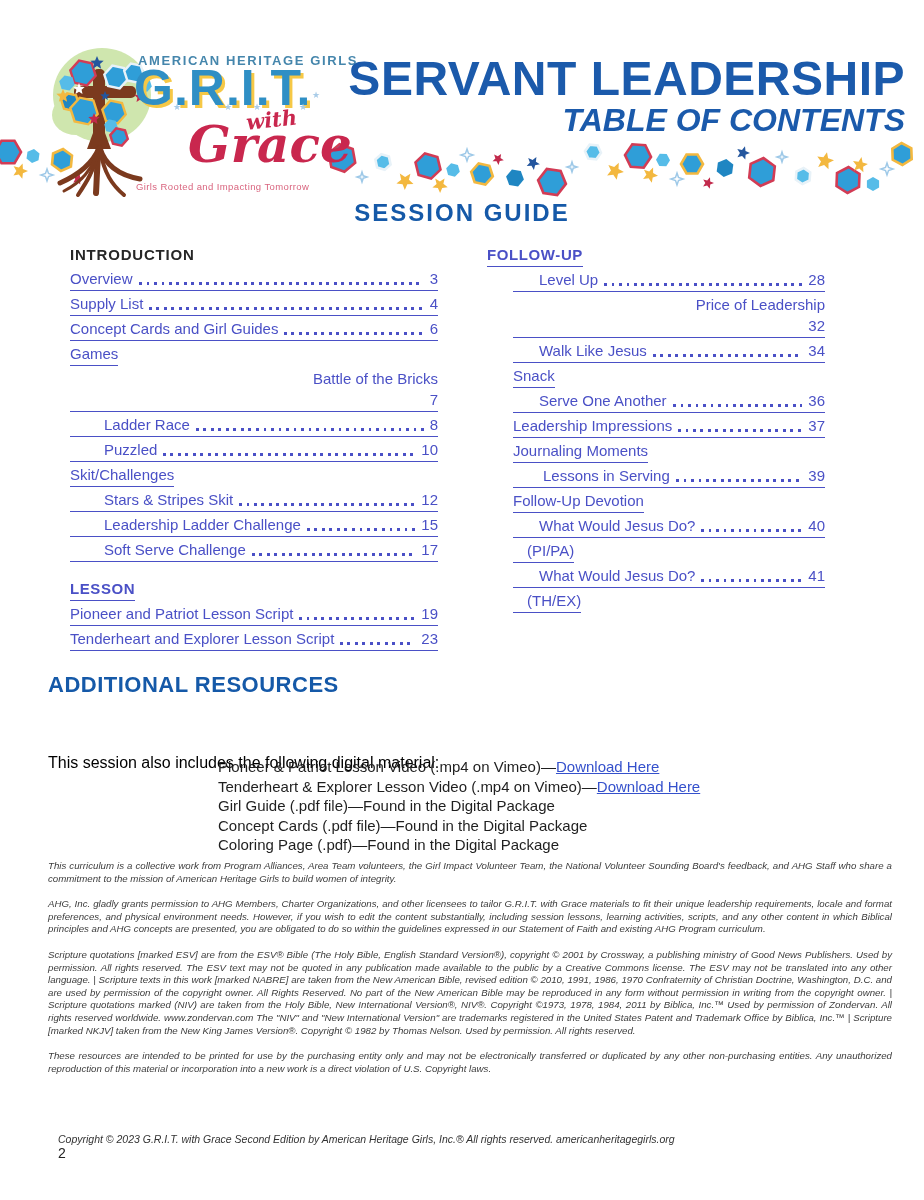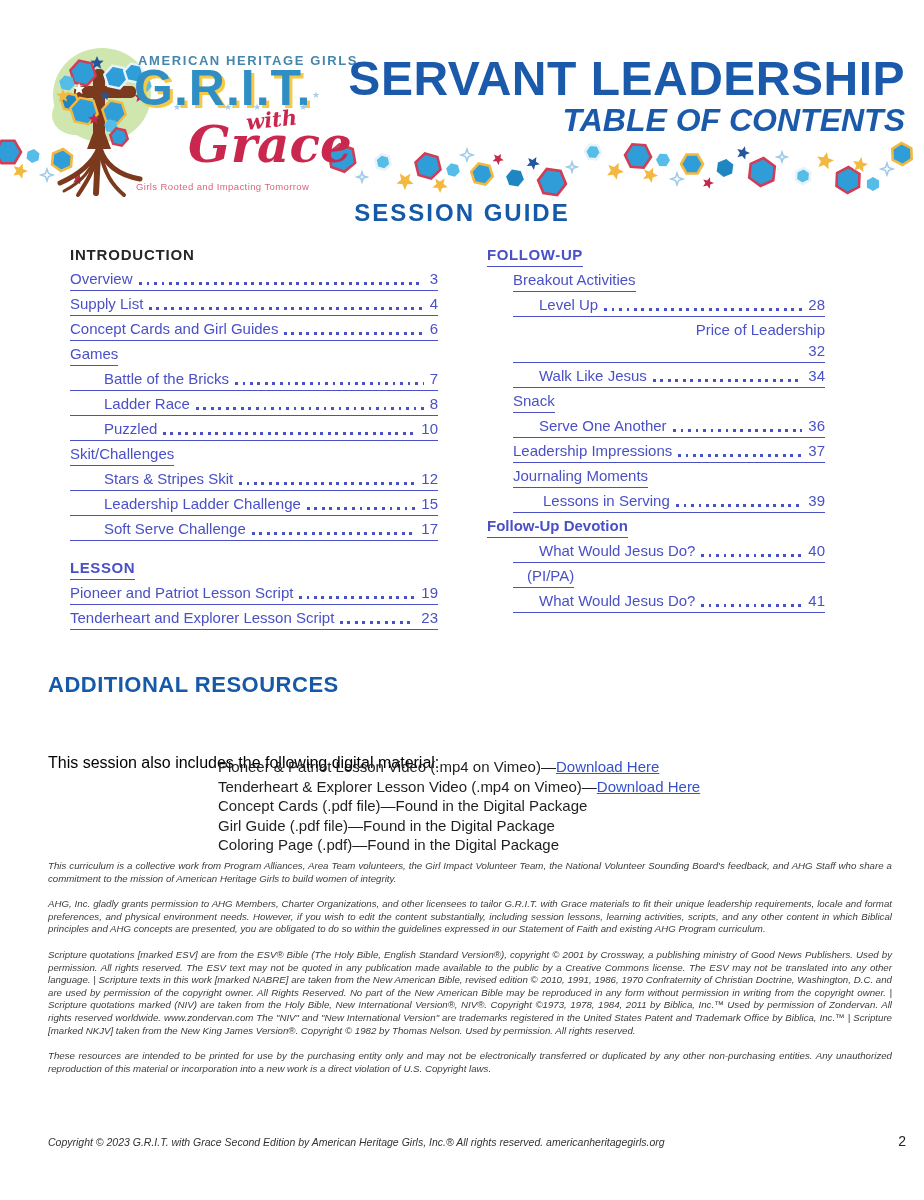--- a/index.html
+++ b/index.html
@@ -50,22 +50,22 @@
   .res-head{position:absolute;left:48px;top:672px;font-size:22px;font-weight:bold;
             letter-spacing:.5px;color:#1559a8;}
   .res-intro{position:absolute;left:48px;top:754px;font-size:16px;color:#000000;}
   #res-list{position:absolute;left:218px;top:757px;font-size:15px;line-height:19.5px;color:#1f1f1f;}
   .res-link{color:#3551cc;text-decoration:underline;cursor:pointer;}
 
   
   #legal{position:absolute;left:48px;top:860px;width:844px;font-style:italic;font-size:9.7px;
          line-height:12.6px;color:#3c3c3c;text-align:justify;}
   .legal-p{margin:0 0 13px 0;}
-  .footer{position:absolute;left:48px;right:18px;top:1133px;display:flex;
-          justify-content:space-between;align-items:baseline;}
+  .footer{position:absolute;left:58px;right:18px;top:1133px;display:flex;
+          justify-content:space-between;align-items:baseline;flex-direction:column;}
   .foot-c{font-style:italic;font-size:10.5px;color:#333;}
   .foot-p{font-size:14px;color:#222;}
 </style>
 </head>
 <body>
 
 <div class="page">
 
   <svg id="confetti" width="924" height="210" viewBox="0 0 924 210">
       <polygon points="21.0,152.0 14.5,163.3 1.5,163.3 -5.0,152.0 1.5,140.7 14.5,140.7" fill="#2f9ed8" stroke="#d23c55" stroke-width="2.6"></polygon>
@@ -167,21 +167,21 @@
         <span class="lab">Supply List</span>
         <span class="dots"></span>
         <span class="pg">4</span>
       </div>
       <div class="toc-row entry">
         <span class="lab">Concept Cards and Girl Guides</span>
         <span class="dots"></span>
         <span class="pg">6</span>
       </div>
       <div class="toc-row head"><span class="hl">Games</span></div>
-      <div class="toc-row entry" style="padding-left: 34px;">
+      <div class="toc-row entry" style="padding-left: 34px; flex-direction: column;">
         <span class="lab">Battle of the Bricks</span>
         <span class="dots"></span>
         <span class="pg">7</span>
       </div>
       <div class="toc-row entry" style="padding-left: 34px;">
         <span class="lab">Ladder Race</span>
         <span class="dots"></span>
         <span class="pg">8</span>
       </div>
       <div class="toc-row entry" style="padding-left: 34px; text-align: center;">
@@ -212,21 +212,20 @@
         <span class="pg">19</span>
       </div>
       <div class="toc-row entry">
         <span class="lab">Tenderheart and Explorer Lesson Script</span>
         <span class="dots"></span>
         <span class="pg">23</span>
       </div>
     </div>
   <div id="toc-right" class="toc-col">
       <div class="toc-row head bold"><span class="hl">FOLLOW-UP</span></div>
-      <div class="toc-row head" style="margin-left: 26px;"><span class="hl">Breakout Activities</span></div>
       <div class="toc-row entry" style="margin-left: 26px; padding-left: 26px;">
         <span class="lab">Level Up</span>
         <span class="dots"></span>
         <span class="pg">28</span>
       </div>
       <div class="toc-row entry" style="margin-left: 26px; padding-left: 26px; flex-direction: column;">
         <span class="lab">Price of Leadership</span>
         <span class="dots"></span>
         <span class="pg">32</span>
       </div>
@@ -245,41 +244,42 @@
         <span class="lab">Leadership Impressions</span>
         <span class="dots"></span>
         <span class="pg">37</span>
       </div>
       <div class="toc-row head" style="margin-left: 26px;"><span class="hl">Journaling Moments</span></div>
       <div class="toc-row entry" style="margin-left: 26px; padding-left: 30px;">
         <span class="lab">Lessons in Serving</span>
         <span class="dots"></span>
         <span class="pg">39</span>
       </div>
-      <div class="toc-row head" style=" font-weight: bold;"><span class="hl">Follow-Up Devotion</span></div>
+      <div class="toc-row head" style="margin-left: 26px;"><span class="hl">Follow-Up Devotion</span></div>
       <div class="toc-row entry" style="margin-left: 26px; padding-left: 26px;">
         <span class="lab">What Would Jesus Do?</span>
         <span class="dots"></span>
         <span class="pg">40</span>
       </div>
       <div class="toc-row note" style="margin-left: 26px;"><span class="hl" style="padding-left: 14px;">(PI/PA)</span></div>
       <div class="toc-row entry" style="margin-left: 26px; padding-left: 26px;">
         <span class="lab">What Would Jesus Do?</span>
         <span class="dots"></span>
         <span class="pg">41</span>
       </div>
+      <div class="toc-row note" style="margin-left: 26px;"><span class="hl" style="padding-left: 14px;">(TH/EX)</span></div>
     </div>
 
   <div class="res-head">ADDITIONAL RESOURCES</div>
   <div class="res-intro">This session also includes the following digital material:</div>
   <div id="res-list">
       <div class="res-item"><span>Pioneer &amp; Patriot Lesson Video (.mp4 on Vimeo)—</span><span class="res-link">Download Here</span></div>
       <div class="res-item"><span>Tenderheart &amp; Explorer Lesson Video (.mp4 on Vimeo)—</span><span class="res-link">Download Here</span></div>
+      <div class="res-item"><span>Girl Guide (.pdf file)—Found in the Digital Package</span></div>
       <div class="res-item"><span>Concept Cards (.pdf file)—Found in the Digital Package</span></div>
-      <div class="res-item"><span>Girl Guide (.pdf file)—Found in the Digital Package</span></div>
       <div class="res-item"><span>Coloring Page (.pdf)—Found in the Digital Package</span></div>
     </div>
 
   <div id="legal">
       <div class="legal-p">This curriculum is a collective work from Program Alliances, Area Team volunteers, the Girl Impact Volunteer Team, the National Volunteer Sounding Board's feedback, and AHG Staff who share a commitment to the mission of American Heritage Girls to build women of integrity.</div>
       <div class="legal-p">AHG, Inc. gladly grants permission to AHG Members, Charter Organizations, and other licensees to tailor G.R.I.T. with Grace materials to fit their unique leadership requirements, locale and format preferences, and physical environment needs. However, if you wish to edit the content substantially, including session lessons, learning activities, scripts, and any other content in which Biblical principles and AHG concepts are presented, you are obligated to do so within the guidelines expressed in our Statement of Faith and existing AHG Program curriculum.</div>
       <div class="legal-p">Scripture quotations [marked ESV] are from the ESV® Bible (The Holy Bible, English Standard Version®), copyright © 2001 by Crossway, a publishing ministry of Good News Publishers. Used by permission. All rights reserved. The ESV text may not be quoted in any publication made available to the public by a Creative Commons license. The ESV may not be translated into any other language. | Scripture texts in this work [marked NABRE] are taken from the New American Bible, revised edition © 2010, 1991, 1986, 1970 Confraternity of Christian Doctrine, Washington, D.C. and are used by permission of the copyright owner. All Rights Reserved. No part of the New American Bible may be reproduced in any form without permission in writing from the copyright owner. | Scripture quotations marked (NIV) are taken from the Holy Bible, New International Version®, NIV®. Copyright ©1973, 1978, 1984, 2011 by Biblica, Inc.™ Used by permission of Zondervan. All rights reserved worldwide. www.zondervan.com The "NIV" and "New International Version" are trademarks registered in the United States Patent and Trademark Office by Biblica, Inc.™ | Scripture [marked NKJV] taken from the New King James Version®. Copyright © 1982 by Thomas Nelson. Used by permission. All rights reserved.</div>
       <div class="legal-p">These resources are intended to be printed for use by the purchasing entity only and may not be electronically transferred or duplicated by any other non-purchasing entities. Any unauthorized reproduction of this material or incorporation into a new work is a direct violation of U.S. Copyright laws.</div>
     </div>
 

